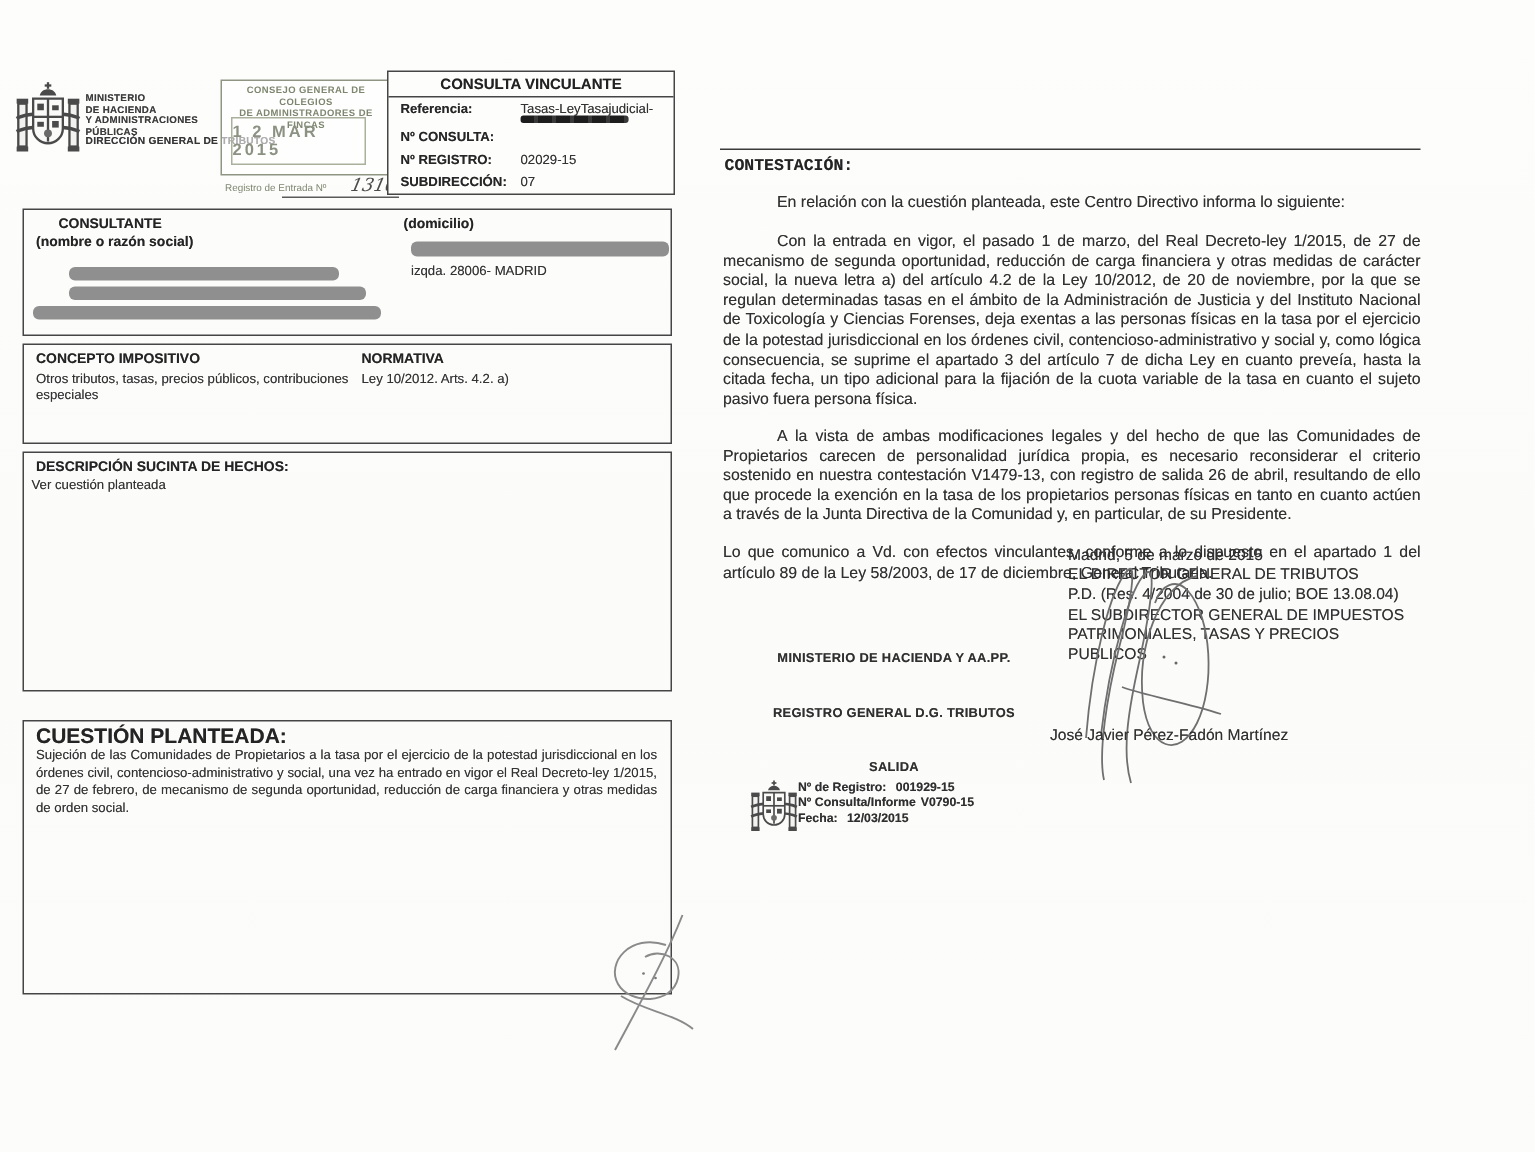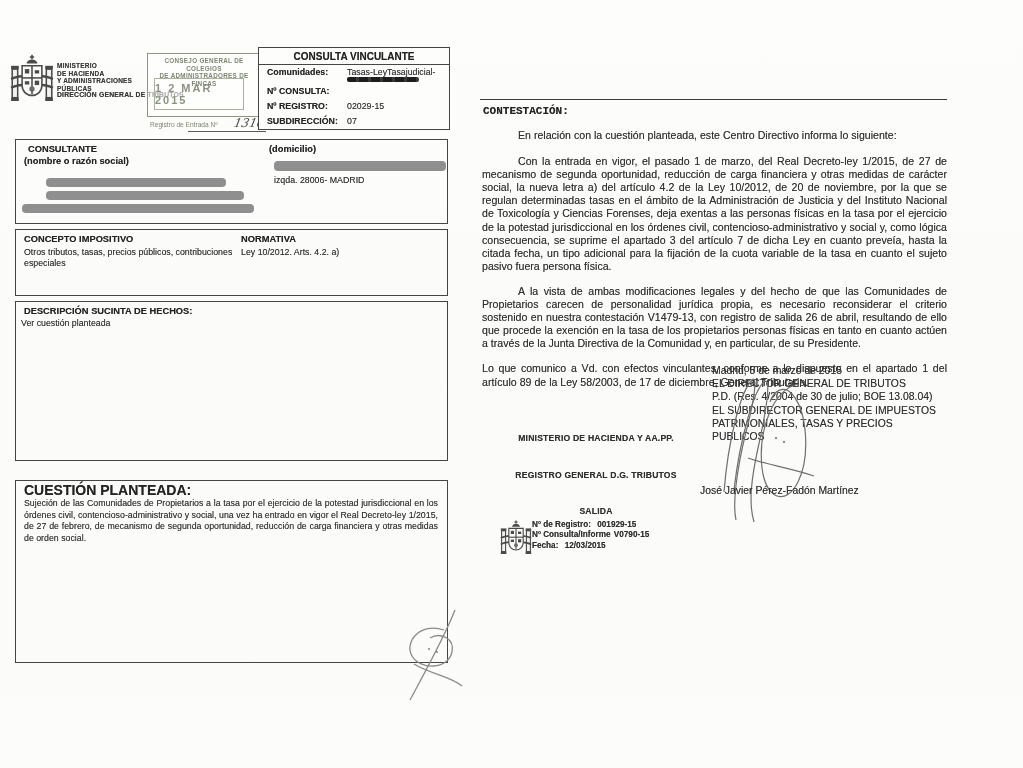--- a/index.html
+++ b/index.html
@@ -128,40 +128,40 @@
   </div>
   <div class="abs registro-line" style="left:150px; top:116px; width:112px;">
     <span>Registro de Entrada Nº</span>
     <span class="registro-value">1316</span>
     <span class="registro-underline"></span>
   </div>
 
   <div class="abs box consulta-box" style="left:258px; top:47px; width:190px; height:81px; background:#fdfdfc;">
     <div class="title txt">CONSULTA VINCULANTE</div>
     <div class="consulta-row" style="height:15px;">
-      <span class="lbl txt">Comunidades:</span>
+      <span class="lbl txt">Referencia:</span>
       <span class="val txt">Tasas-LeyTasajudicial-</span>
       <span class="redact-strike"></span>
     </div>
     <div class="consulta-row" style="height:15px; padding-top:4px;">
       <span class="lbl txt">Nº CONSULTA:</span>
       <span class="val txt" style="top:4px;"></span>
     </div>
     <div class="consulta-row" style="height:15px;">
       <span class="lbl txt">Nº REGISTRO:</span>
       <span class="val txt">02029-15</span>
     </div>
     <div class="consulta-row" style="height:15px;">
       <span class="lbl txt">SUBDIRECCIÓN:</span>
       <span class="val txt">07</span>
     </div>
   </div>
 
   <div class="abs box" style="left:15px; top:139px; width:431px; height:83px;">
-    <div class="abs field-label txt" style="left:12px; top:4px;text-align:right;">CONSULTANTE</div>
+    <div class="abs field-label txt" style="left:23px; top:4px;text-align:right;">CONSULTANTE</div>
     <div class="abs field-label txt" style="left:8px; top:16px;">(nombre o razón social)</div>
     <div class="abs gray-bar" style="left:30px; top:38px; width:180px;"></div>
     <div class="abs gray-bar" style="left:30px; top:51px; width:198px;"></div>
     <div class="abs gray-bar" style="left:6px; top:64px; width:232px;"></div>
     <div class="abs field-label txt" style="left:253px; top:4px;">(domicilio)</div>
     <div class="abs gray-bar" style="left:258px; top:21px; width:172px; height:10px;"></div>
     <div class="abs field-value txt" style="left:258px; top:35px;">izqda. 28006- MADRID</div>
   </div>
 
   <div class="abs box" style="left:15px; top:229px; width:431px; height:65px;">

